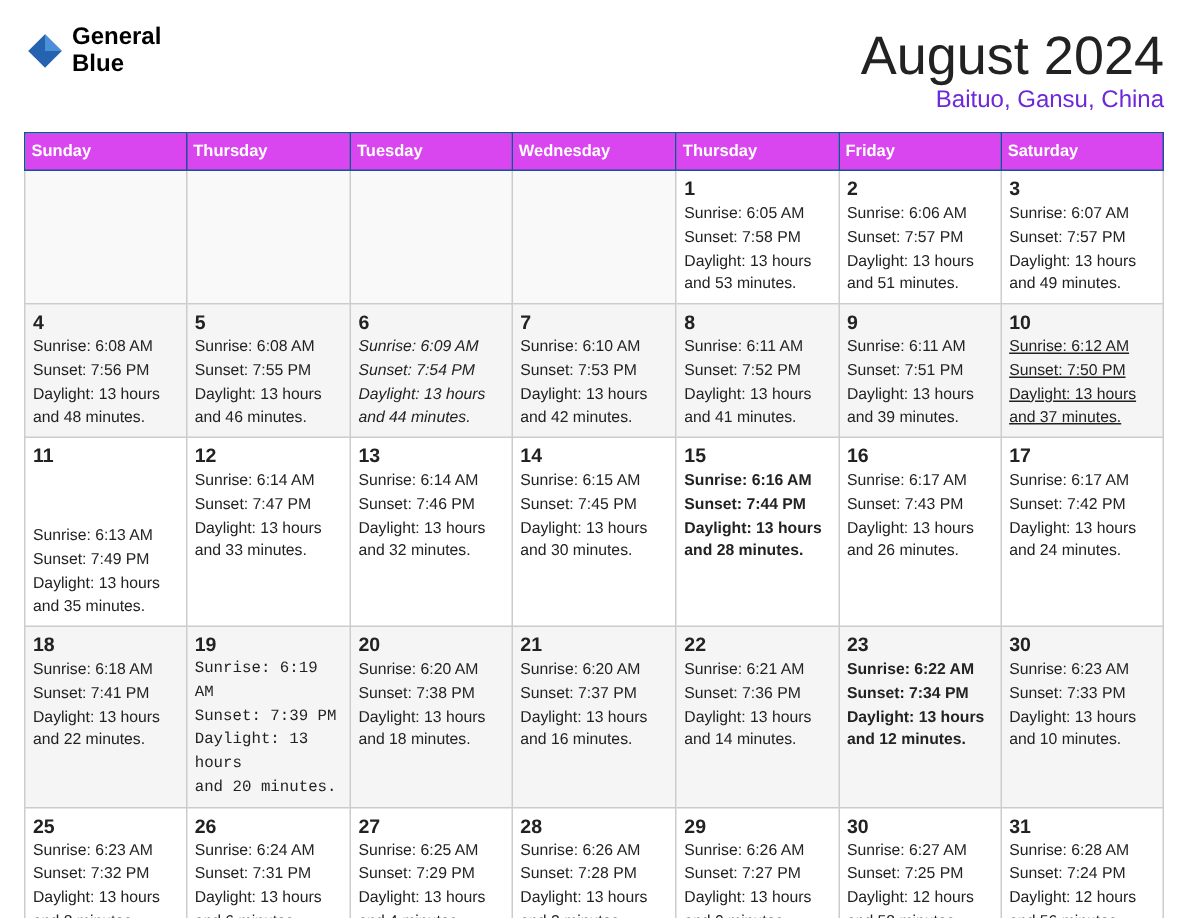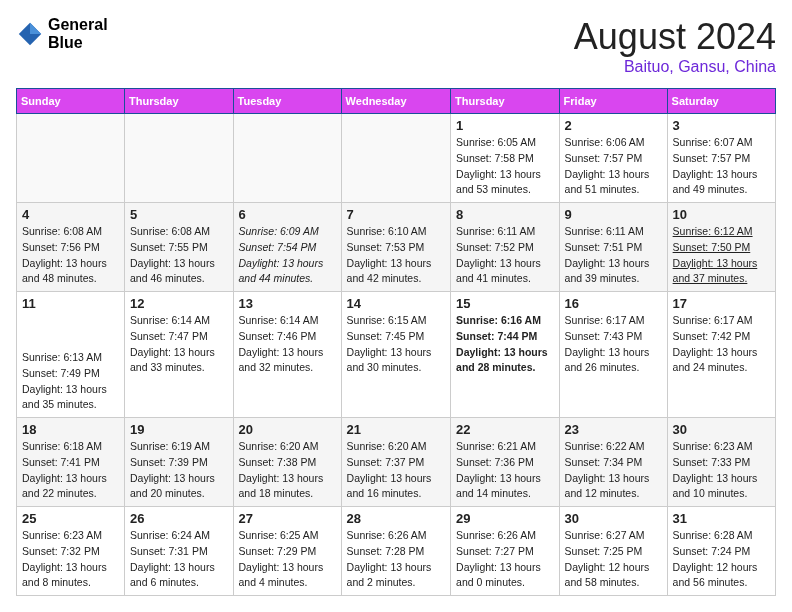--- a/index.html
+++ b/index.html
@@ -249,21 +249,21 @@
       <tr>
         <td>
           <span class="day-num">18</span>
           <div class="day-info" style="white-space: pre-line;">Sunrise: 6:18 AM
 Sunset: 7:41 PM
 Daylight: 13 hours
 and 22 minutes.</div>
         </td>
         <td>
           <span class="day-num">19</span>
-          <div class="day-info" style="white-space: pre-line;">Sunrise: 6:19 AM
+          <div class="day-info" style="white-space: pre-line; font-family: Liberation Mono, monospace;">Sunrise: 6:19 AM
 Sunset: 7:39 PM
 Daylight: 13 hours
 and 20 minutes.</div>
         </td>
         <td>
           <span class="day-num">20</span>
           <div class="day-info" style="white-space: pre-line;">Sunrise: 6:20 AM
 Sunset: 7:38 PM
 Daylight: 13 hours
 and 18 minutes.</div>
@@ -277,21 +277,21 @@
         </td>
         <td>
           <span class="day-num">22</span>
           <div class="day-info" style="white-space: pre-line;">Sunrise: 6:21 AM
 Sunset: 7:36 PM
 Daylight: 13 hours
 and 14 minutes.</div>
         </td>
         <td>
           <span class="day-num">23</span>
-          <div class="day-info" style="white-space: pre-line;">Sunrise: 6:22 AM
+          <div class="day-info" style="white-space: pre-line; font-weight: bold;">Sunrise: 6:22 AM
 Sunset: 7:34 PM
 Daylight: 13 hours
 and 12 minutes.</div>
         </td>
         <td>
           <span class="day-num">30</span>
           <div class="day-info" style="white-space: pre-line;">Sunrise: 6:23 AM
 Sunset: 7:33 PM
 Daylight: 13 hours
 and 10 minutes.</div>

